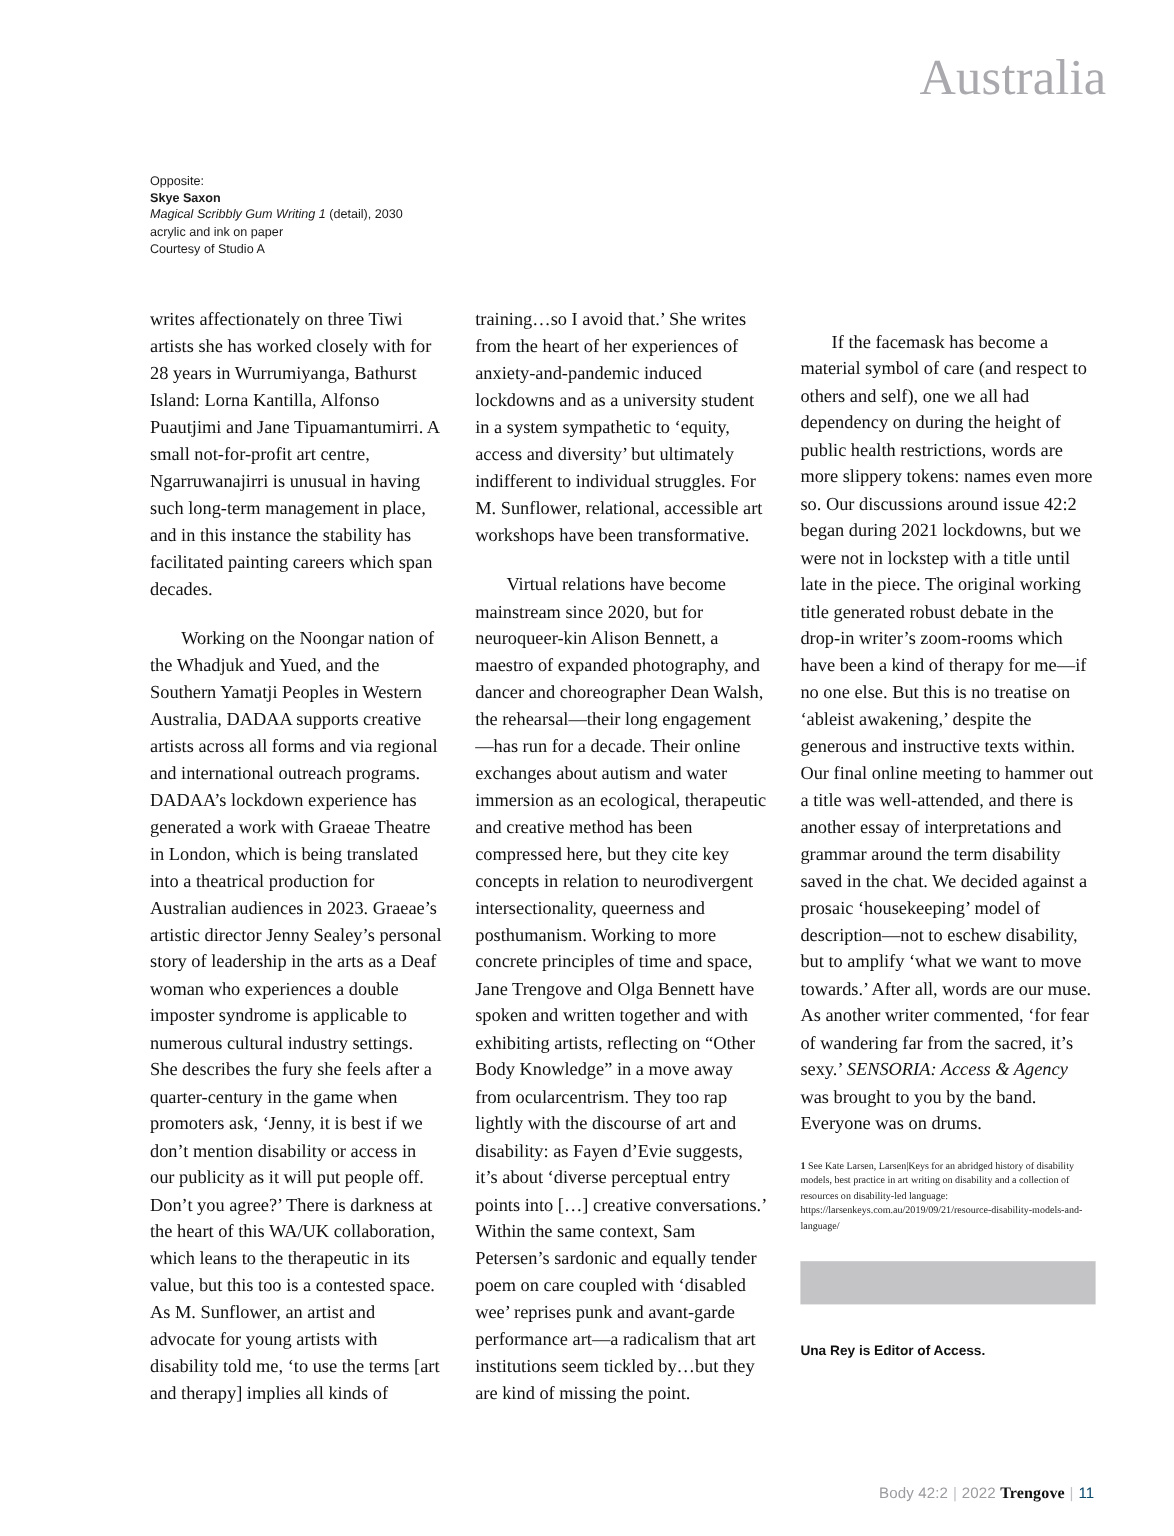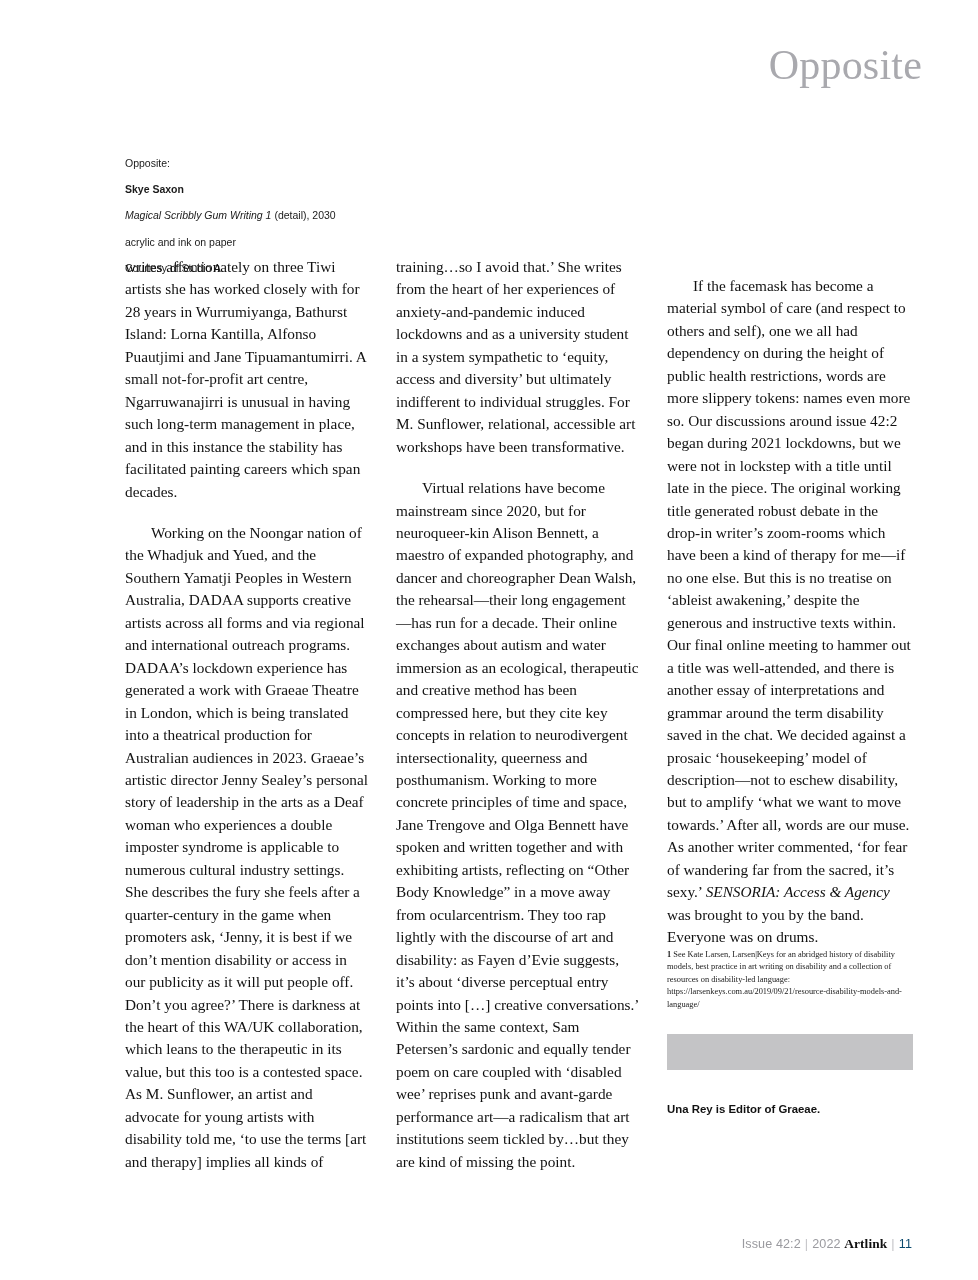--- a/index.html
+++ b/index.html
@@ -37,21 +37,21 @@
   .caption {
     position: absolute;
     left: 125px;
     top: 144px;
     width: 330px;
     font-family: "Liberation Sans", sans-serif;
     font-size: 10.5px;
     line-height: 14.2px;
     color: #1a1a1a;
   }
-  .caption .cap-line { display: block; margin-top: 12px; }
+  .caption .cap-line { display: block; }
   .caption .cap-bold { font-weight: 700; }
   .caption .cap-ital { font-style: italic; }
 
   
   .columns {
     position: absolute;
     left: 125px;
     top: 256px;
     width: 788px;
     display: flex;
@@ -70,20 +70,21 @@
     text-indent: 0;
   }
   .col p.indent {
     text-indent: 26px;
     margin-top: 19px;
   }
   .col i { font-style: italic; }
 
   
   .footnote {
+    margin-top: 17px;
     font-family: "Liberation Serif", serif;
     font-size: 8.4px;
     line-height: 12.6px;
     color: #1a1a1a;
     width: 238px;
   }
   .footnote .fn-num {
     font-weight: 700;
   }
 
@@ -129,21 +130,21 @@
   }
   .footer .pageno {
     color: #0c4a6e;
     font-weight: 400;
   }
 </style>
 </head>
 <body>
 
 <div class="masthead">
-  <div class="masthead-title">Opposite</div>
+  <div class="masthead-title">Australia</div>
 </div>
 
 <div class="caption">
   <span class="cap-line">Opposite:</span>
   <span class="cap-line cap-bold">Skye Saxon</span>
   <span class="cap-line"><span class="cap-ital">Magical Scribbly Gum Writing 1</span><span> (detail), 2030</span></span>
   <span class="cap-line">acrylic and ink on paper</span>
   <span class="cap-line">Courtesy of Studio A</span>
 </div>
 
@@ -161,20 +162,20 @@
 
   <div class="col">
     <p class="indent"><span>If the facemask has become a material symbol of care (and respect to others and self), one we all had dependency on during the height of public health restrictions, words are more slippery tokens: names even more so. Our discussions around issue 42:2 began during 2021 lockdowns, but we were not in lockstep with a title until late in the piece. The original working title generated robust debate in the drop-in writer’s zoom-rooms which have been a kind of therapy for me—if no one else. But this is no treatise on ‘ableist awakening,’ despite the generous and instructive texts within. Our final online meeting to hammer out a title was well-attended, and there is another essay of interpretations and grammar around the term disability saved in the chat. We decided against a prosaic ‘housekeeping’ model of description—not to eschew disability, but to amplify ‘what we want to move towards.’ After all, words are our muse. As another writer commented, ‘for fear of wandering far from the sacred, it’s sexy.’ </span><i>SENSORIA: Access &amp; Agency</i><span> was brought to you by the band. Everyone was on drums.</span></p>
 
     <div class="footnote">
       <span class="fn-num">1</span><span> See Kate Larsen, Larsen|Keys for an abridged history of disability models, best practice in art writing on disability and a collection of resources on disability-led language: https://larsenkeys.com.au/2019/09/21/resource-disability-models-and-language/</span>
     </div>
 
     <div class="grey-bar"></div>
 
-    <div class="byline">Una Rey is Editor of Graeae.</div>
+    <div class="byline">Una Rey is Editor of Access.</div>
   </div>
 
 </div>
 
 <div class="footer">
-  <span>Issue 42:2</span><span class="sep">|</span><span>2022</span>&nbsp;<span class="brand">Artlink</span><span class="sep">|</span><span class="pageno">11</span>
+  <span>Body 42:2</span><span class="sep">|</span><span>2022</span>&nbsp;<span class="brand">Trengove</span><span class="sep">|</span><span class="pageno">11</span>
 </div>
 
 </body></html>

